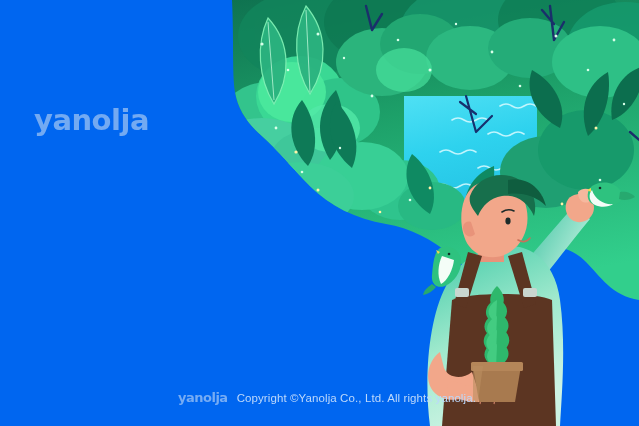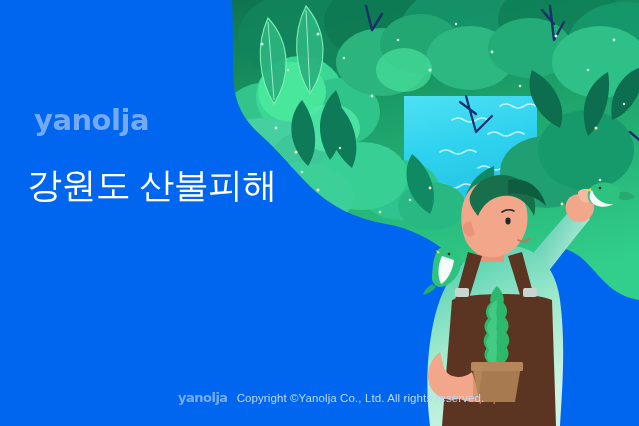--- a/index.html
+++ b/index.html
@@ -342,21 +342,20 @@
       <path d="M442,256 c-4,8 -5,20 -1,28 c6,-3 12,-14 13,-24 Z" fill="#f4fdf7"></path>
       <path d="M432,284 c-4,3 -8,6 -9,11 c5,-1 10,-4 13,-8 Z" fill="#27a96f"></path>
       <circle cx="449" cy="254" r="1.3" fill="#13312a"></circle>
       <path d="M440,252 l-4,-2 l2,4 Z" fill="#f5d94f"></path>
     </g>
   </svg>
 
   <div class="logo-mark" id="brand-logo">yanolja</div>
 
   <div id="headline">
-    <span class="hl-line">강원도 산불피해</span>
   </div>
 
   <div id="footer">
     <span class="logo-mark" id="footer-logo">yanolja</span>
-    <span id="footer-copy">Copyright ©Yanolja Co., Ltd. All rights reserved.</span>
+    <span id="footer-copy">Copyright ©Yanolja Co., Ltd. All rights yanolja.</span>
   </div>
 
 </div>
 
 </body></html>

